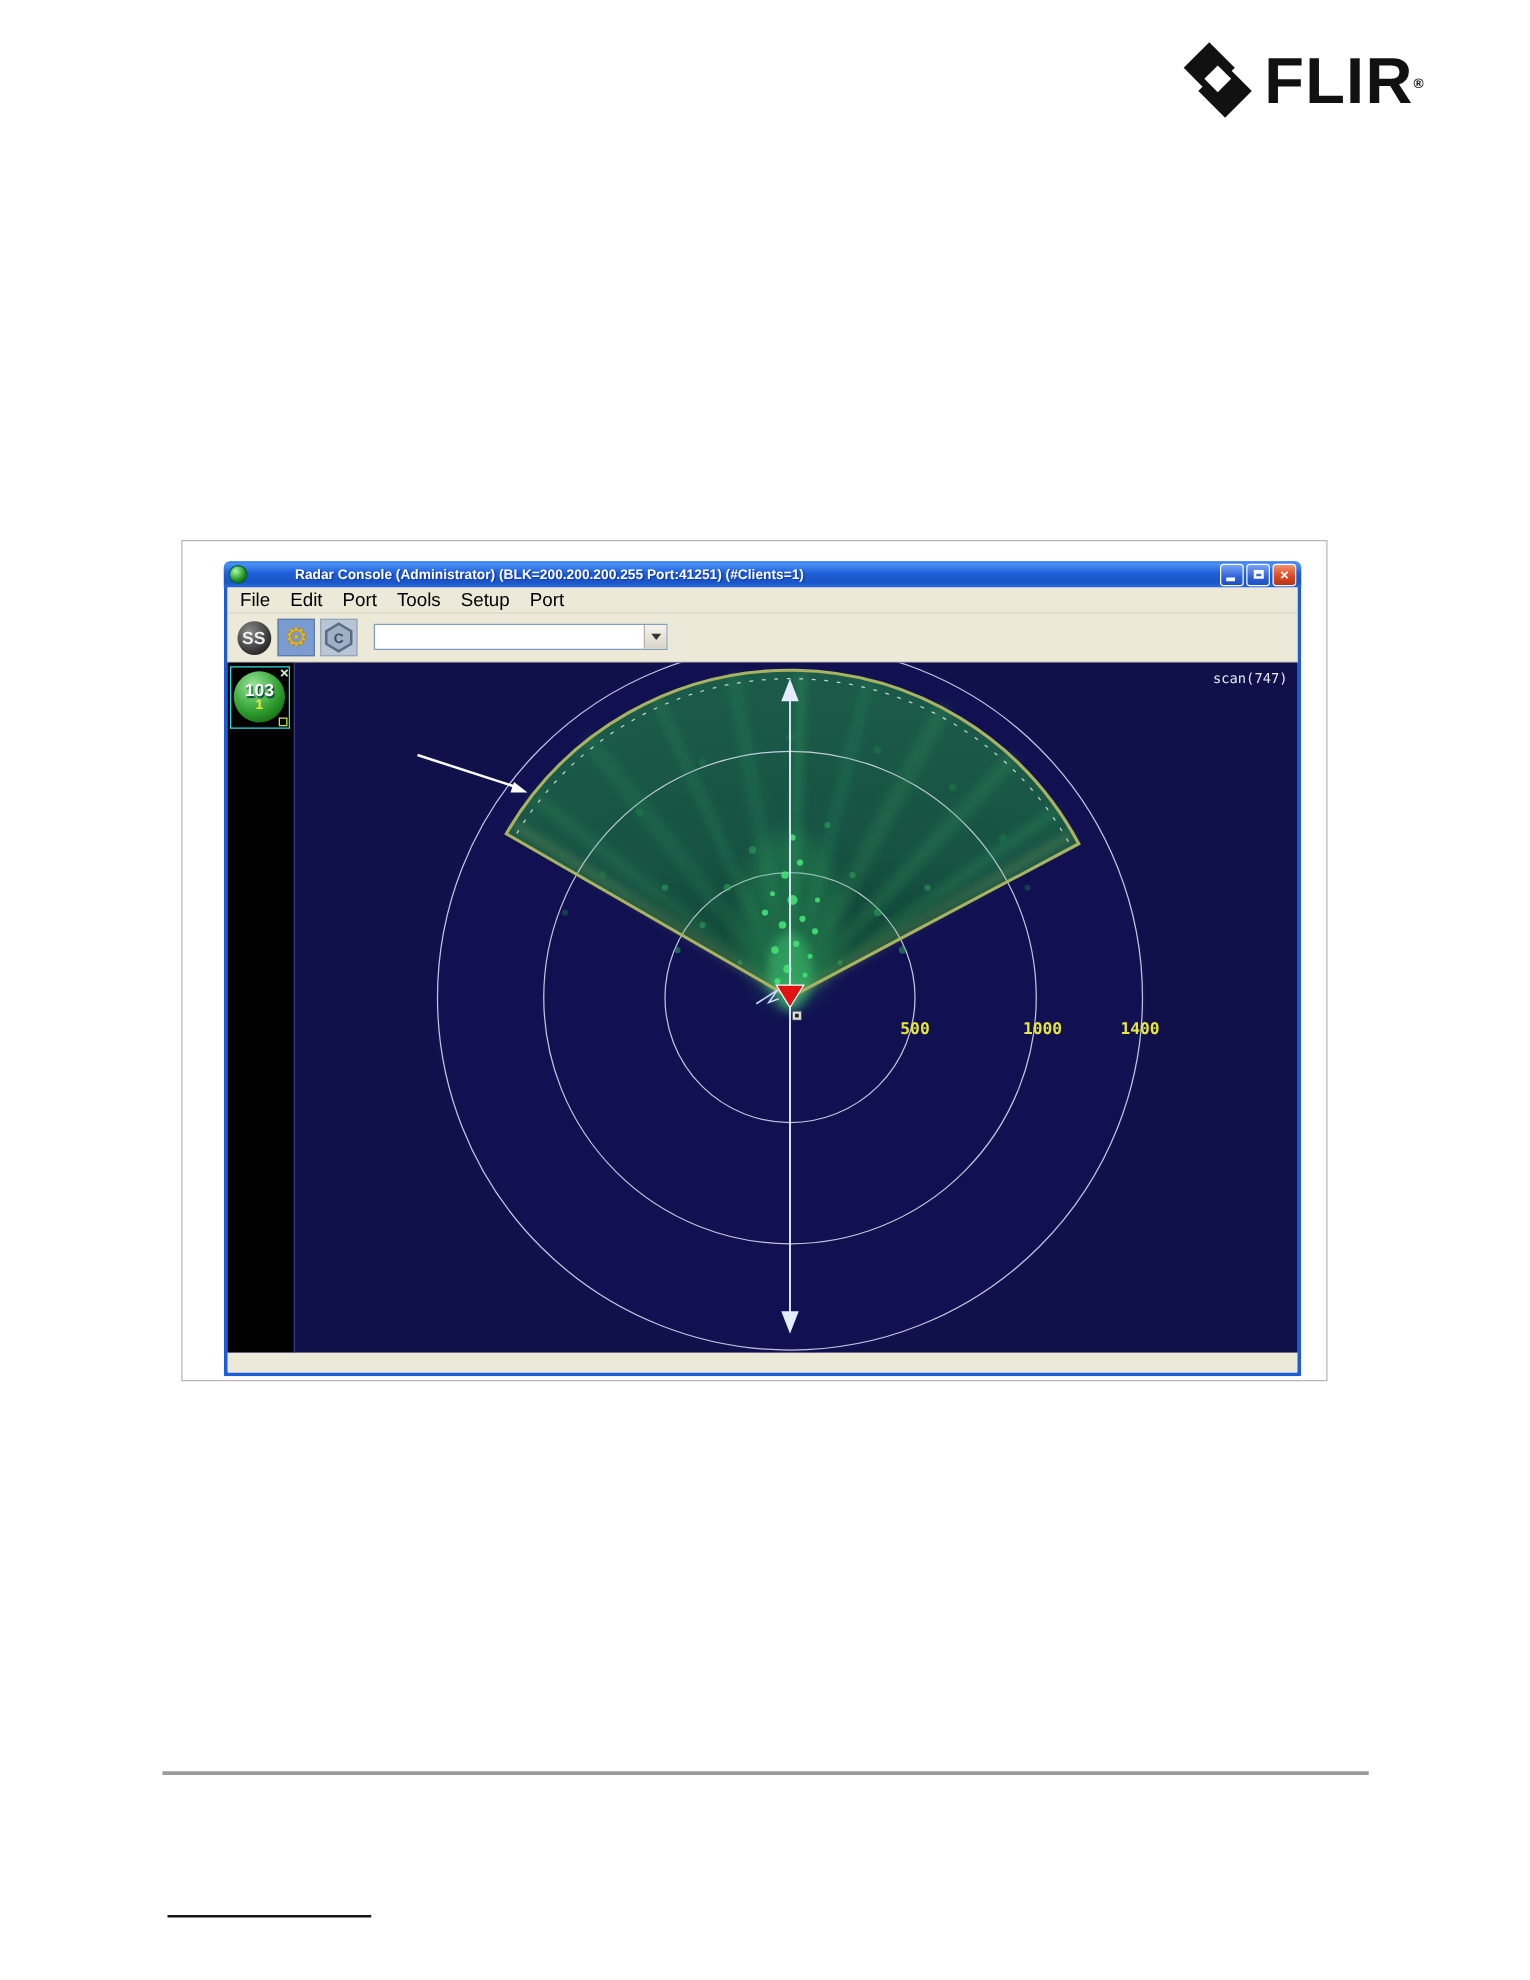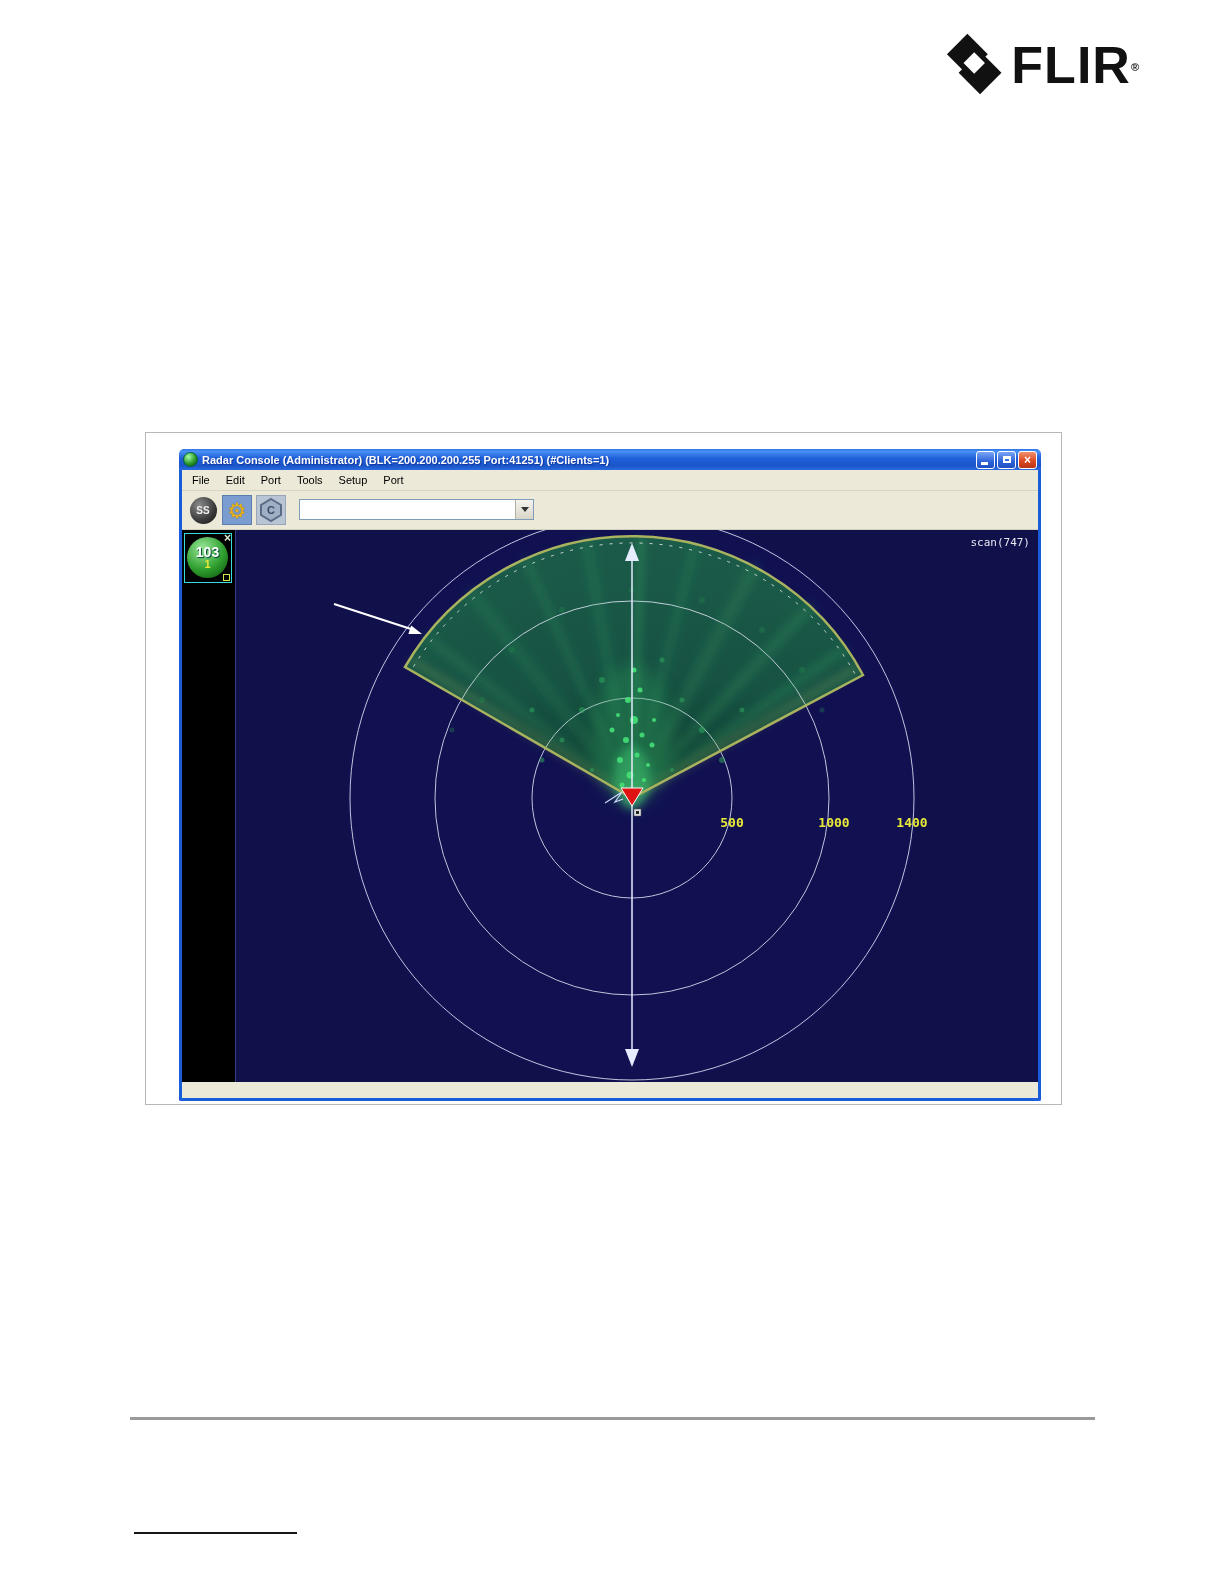--- a/index.html
+++ b/index.html
@@ -13,42 +13,42 @@
   .flir-text{font-size:52px;font-weight:bold;color:#111;letter-spacing:1px;line-height:64px;position:relative;}
   .flir-reg{font-size:11px;font-weight:bold;color:#111;vertical-align:top;position:relative;top:2px;}
   
   .figure-frame{position:absolute;left:145px;top:432px;width:917px;height:673px;border:1px solid #b7b7b7;background:#fff;box-sizing:border-box;}
   
   .xp-window{position:absolute;left:33px;top:16px;width:862px;height:652px;box-sizing:border-box;
     border-left:3px solid #1b5cd8;border-right:3px solid #1b5cd8;border-bottom:3px solid #1b5cd8;
     border-radius:7px 7px 2px 2px;background:#ece9d8;}
   .titlebar{height:21px;border-radius:5px 5px 0 0;margin:-0px -3px 0 -3px;
     background:linear-gradient(180deg,#2a72e8 0%,#4a92f5 10%,#1f5fd9 45%,#1b55c8 80%,#2a6ae0 100%);
-    display:flex;align-items:center;padding:0 4px;box-sizing:border-box;}
+    display:flex;align-items:center;padding:0 4px;box-sizing:border-box;gap:34px;}
   .app-icon{width:13px;height:13px;border-radius:50%;margin-right:4px;flex:0 0 auto;
     background:radial-gradient(circle at 35% 30%,#9df59d 5%,#2c9a2c 55%,#0c4d0c 95%);border:1px solid #063;}
   .window-title{color:#fff;font-size:11px;font-weight:bold;white-space:nowrap;overflow:hidden;flex:1;
     text-shadow:1px 1px 1px #10359a;}
   .win-btns{display:flex;gap:2px;}
   .win-btn{width:19px;height:18px;border-radius:3px;border:1px solid #fff;box-sizing:border-box;
     display:flex;align-items:center;justify-content:center;position:relative;}
   .btn-blue{background:linear-gradient(180deg,#7aa4f5,#2e63d8 60%,#1d4fc0);}
   .btn-red{background:linear-gradient(180deg,#f0926f,#dd4a22 55%,#b83417);}
   .glyph-min{position:absolute;left:4px;bottom:3px;width:7px;height:3px;background:#fff;}
   .glyph-max{width:8px;height:7px;border:2px solid #fff;border-top-width:3px;box-sizing:border-box;}
   .glyph-close{color:#fff;font-size:12px;font-weight:bold;line-height:1;}
   
   .menubar{height:20px;display:flex;align-items:center;background:#ece9d8;border-bottom:1px solid #d8d4c4;padding-left:2px;}
-  .menu-item{font-size:11px;color:#000;padding:2px 8px;}
+  .menu-item{font-size:15px;color:#000;padding:2px 8px;}
   
   .toolbar{height:38px;background:#ece9d8;position:relative;border-bottom:1px solid #d4d0c0;}
   .tb-btn{position:absolute;top:4px;width:30px;height:30px;display:flex;align-items:center;justify-content:center;box-sizing:border-box;}
   .tb-ss{left:6px;}
   .ss-circle{width:27px;height:27px;border-radius:50%;display:flex;align-items:center;justify-content:center;
-    background:radial-gradient(circle at 35% 30%,#8a8a8a,#3a3a3a 60%,#111);color:#eee;font-size:10px;font-weight:bold;}
+    background:radial-gradient(circle at 35% 30%,#8a8a8a,#3a3a3a 60%,#111);color:#eee;font-size:14px;font-weight:bold;}
   .tb-gear{left:40px;background:#7a9cd0;border:1px solid #5c7cae;}
   .gear-glyph{font-size:21px;color:#e8b31c;text-shadow:0 0 1px #7a5a00;line-height:1;}
   .tb-c{left:74px;background:#b9c4d4;border:1px solid #98a6ba;}
   .combo{position:absolute;left:117px;top:8px;width:235px;height:21px;background:#fff;
     border:1px solid;border-color:#7f9db9;display:flex;box-sizing:border-box;}
   .combo-input{flex:1;border:0;outline:none;font-size:11px;padding:2px 3px;font-family:"Liberation Sans",sans-serif;background:transparent;}
   .combo-drop{width:17px;background:linear-gradient(180deg,#f4f3ee,#d9d5c8);border-left:1px solid #b5b2a4;
     display:flex;align-items:center;justify-content:center;}
   .chev{width:0;height:0;border-left:4px solid transparent;border-right:4px solid transparent;border-top:5px solid #333;}
   

